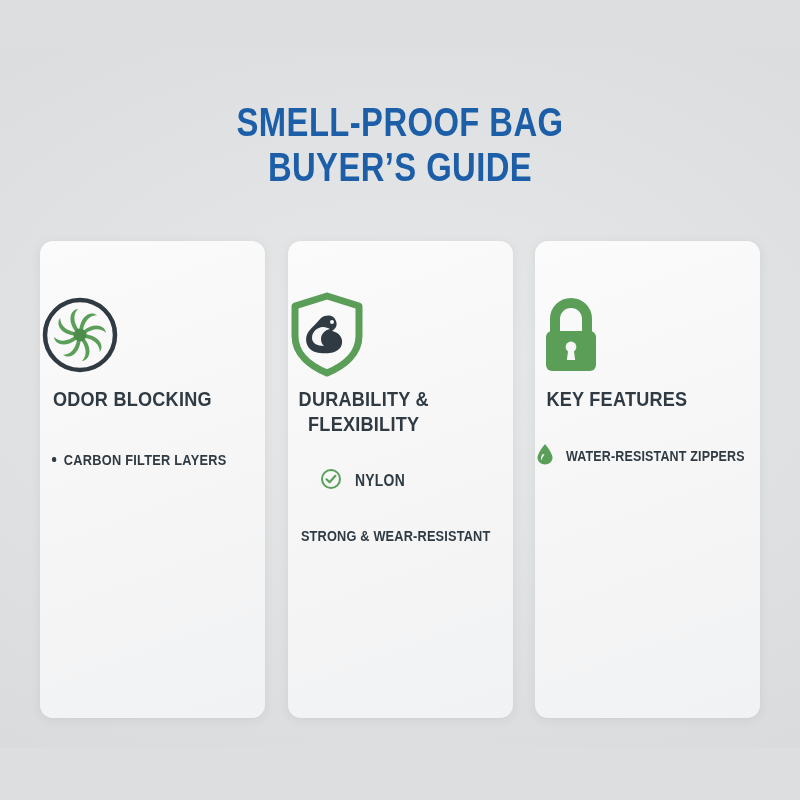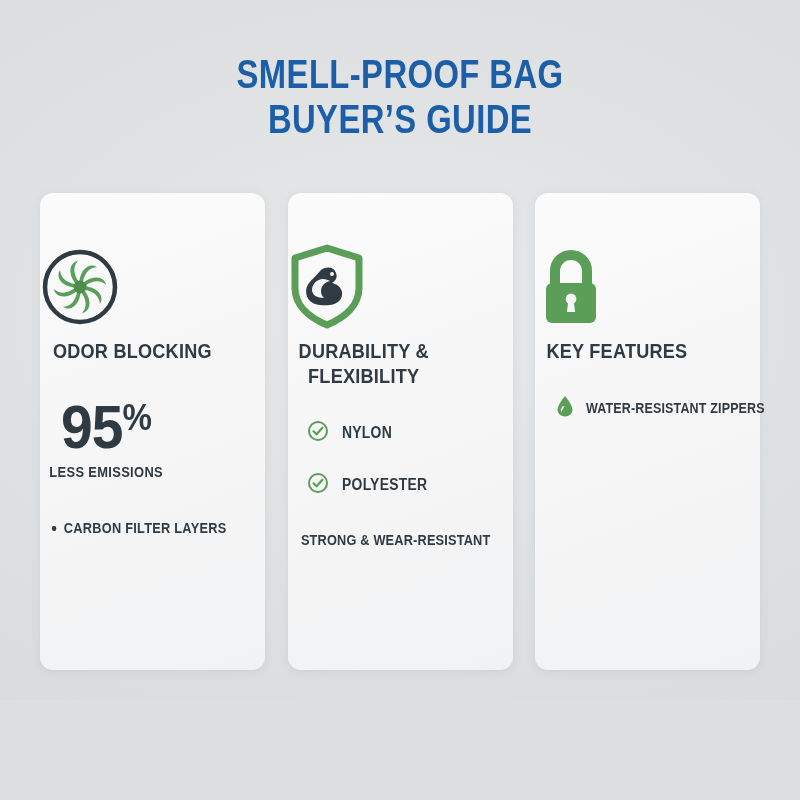--- a/index.html
+++ b/index.html
@@ -7,20 +7,21 @@
     width:800px; height:800px;
     font-family:"Liberation Sans", sans-serif;
     background:#dcdedf;
   }
   .page {
     position:relative;
     width:800px; height:700px;
     background:
       radial-gradient(ellipse 120% 90% at 50% 45%, #e6e8e9 0%, #dcdedf 58%, #d4d6d7 100%);
     overflow:hidden;
+    margin-top:48px;
   }
 
   
   .title {
     text-align:center;
     padding-top:52px;
     color:#1c5fa8;
     font-weight:bold;
     font-size:40px;
     line-height:1.12;
@@ -88,38 +89,38 @@
   .bullet-row {
     margin-top:40px;
     display:flex; align-items:center; gap:9px;
     color:#2f3a42; font-weight:bold; font-size:14.5px;
     letter-spacing:0.3px;
     transform:scaleX(0.88);
   }
   .dot { width:4.5px; height:4.5px; border-radius:50%; background:#2f3a42; flex:none; }
 
   
-  .check-list { margin-top:32px; width:100%; padding-left:19px; }
+  .check-list { margin-top:32px; width:100%; padding-left:32px; }
   .check-row {
     display:flex; align-items:center; gap:13px;
     margin-bottom:26px;
   }
   .check-label {
     color:#2f3a42; font-weight:bold; font-size:16px;
     letter-spacing:0.3px; transform:scaleX(0.87); transform-origin:left center;
   }
   .tagline {
     margin-top:8px;
     color:#2f3a42; font-weight:bold; font-size:14.5px;
     letter-spacing:0.2px; transform:scaleX(0.88);
     text-align:center;
   }
 
   
-  .feat-list { margin-top:30px; width:100%; padding-left:20px; }
+  .feat-list { margin-top:30px; width:100%; }
   .feat-row {
     display:flex; align-items:center; gap:11px;
     margin-bottom:23px;
   }
   .feat-label {
     color:#2f3a42; font-weight:bold; font-size:14.5px;
     letter-spacing:0.2px; transform:scaleX(0.86); transform-origin:left center;
     white-space:nowrap;
   }
 
@@ -187,24 +188,20 @@
             </g>
             <circle cx="40" cy="40" r="6.5" fill="#4e8c4c"></circle>
           </g>
         </svg>
       </div>
 
       <div class="card-heading">
         <span class="ln">ODOR BLOCKING</span>
       </div>
 
-      <div class="stat-wrap">
-        <div class="stat-num"><span>95</span><span class="pct">%</span></div>
-        <div class="stat-label">LESS EMISSIONS</div>
-      </div>
 
       <div class="bullet-row">
         <span class="dot"></span>
         <span>CARBON FILTER LAYERS</span>
       </div>
     </div>
 
     <div class="card">
       <div class="icon-slot">
         <svg width="78" height="86" viewBox="0 0 78 86">
@@ -224,29 +221,20 @@
       <div class="check-list">
         <div class="check-row">
           <span>
             <svg width="22" height="22" viewBox="0 0 22 22">
               <circle cx="11" cy="11" r="9" fill="none" stroke="#5a9e58" stroke-width="2"></circle>
               <path d="M6.5 11.3 L9.6 14.3 L15.4 7.8" fill="none" stroke="#5a9e58" stroke-width="2.2" stroke-linecap="round" stroke-linejoin="round"></path>
             </svg>
           </span>
           <span class="check-label">NYLON</span>
         </div>
-        <div class="check-row">
-          <span>
-            <svg width="22" height="22" viewBox="0 0 22 22">
-              <circle cx="11" cy="11" r="9" fill="none" stroke="#5a9e58" stroke-width="2"></circle>
-              <path d="M6.5 11.3 L9.6 14.3 L15.4 7.8" fill="none" stroke="#5a9e58" stroke-width="2.2" stroke-linecap="round" stroke-linejoin="round"></path>
-            </svg>
-          </span>
-          <span class="check-label">POLYESTER</span>
-        </div>
       </div>
 
       <div class="tagline">STRONG &amp; WEAR-RESISTANT</div>
     </div>
 
     <div class="card">
       <div class="icon-slot">
         <svg width="72" height="84" viewBox="0 0 72 84">
           <path d="M20 40 V26 C20 17 27 10 36 10 C45 10 52 17 52 26 V40" fill="none" stroke="#5a9e58" stroke-width="10" stroke-linecap="butt"></path>
           <rect x="11" y="38" width="50" height="40" rx="6" fill="#5a9e58"></rect>

